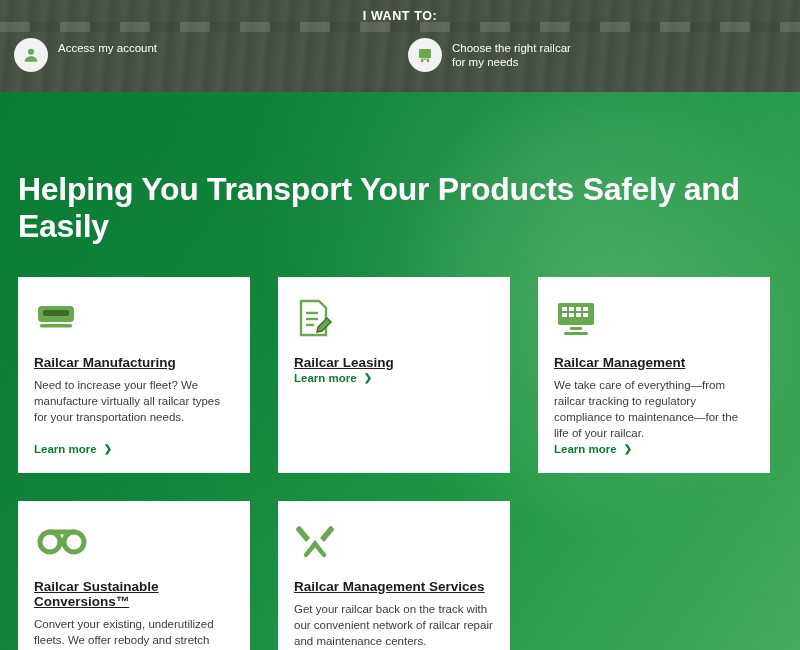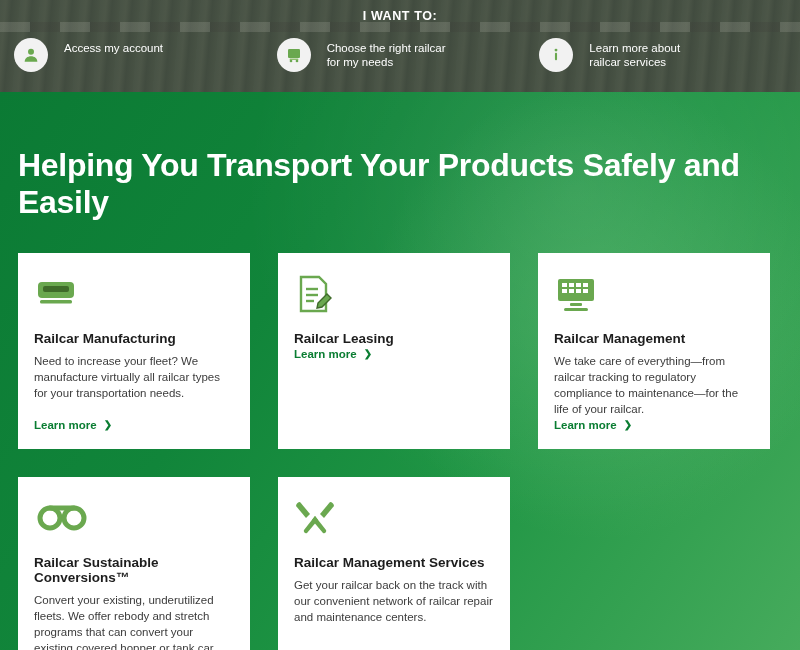--- a/index.html
+++ b/index.html
@@ -44,21 +44,21 @@
   }
   .want-items {
     display: flex;
     align-items: flex-start;
     padding: 14px 6px 0 6px;
   }
   .want-item {
     flex: 1;
     display: flex;
     align-items: flex-start;
-    gap: 16px;
+    gap: 10px;
     padding-left: 8px;
   }
   .circ {
     width: 34px; height: 34px;
     border-radius: 50%;
     background: #f2f2f2;
     flex: 0 0 34px;
     display: flex;
     align-items: center;
     justify-content: center;
@@ -91,20 +91,21 @@
     background: radial-gradient(circle, rgba(120,200,130,0.35) 0%, rgba(120,200,130,0) 62%);
   }
   .hero-title {
     position: relative;
     z-index: 2;
     color: #ffffff;
     font-size: 32px;
     font-weight: bold;
     letter-spacing: -0.3px;
     padding: 55px 0 0 18px;
+    margin-top: 24px;
   }
 
   .cards {
     position: relative;
     z-index: 2;
     display: flex;
     flex-wrap: wrap;
     gap: 28px;
     padding: 32px 0 0 18px;
     width: 800px;
@@ -119,20 +120,21 @@
   .card-icon {
     height: 46px;
     display: flex;
     align-items: center;
   }
   .card-title {
     font-size: 13.5px;
     font-weight: bold;
     color: #1d1d1d;
     margin-top: 14px;
+    text-decoration: underline;
   }
   .card-desc {
     font-size: 11.5px;
     line-height: 16px;
     color: #3c3c3c;
     margin-top: 7px;
     flex: 1;
   }
   .card-link {
     margin-top: 2px;
@@ -173,29 +175,20 @@
           <svg width="18" height="18" viewBox="0 0 24 24" fill="#6aa84f">
             <rect x="4" y="4" width="16" height="12" rx="1.5"></rect>
             <rect x="6" y="16.5" width="12" height="2" rx="1" fill="#8fbf6f"></rect>
             <circle cx="8" cy="20" r="1.8"></circle>
             <circle cx="16" cy="20" r="1.8"></circle>
           </svg>
         </span>
         <span class="want-label">Choose the right railcar for my needs</span>
       </div>
 
-      <div class="want-item">
-        <span class="circ">
-          <svg width="18" height="18" viewBox="0 0 24 24" fill="#6aa84f">
-            <rect x="10.6" y="9" width="2.8" height="10" rx="1.2"></rect>
-            <circle cx="12" cy="5.4" r="1.9"></circle>
-          </svg>
-        </span>
-        <span class="want-label">Learn more about railcar services</span>
-      </div>
 
 
     </div>
   </div>
 </div>
 
 <div class="hero">
   <h1 class="hero-title">Helping You Transport Your Products Safely and Easily</h1>
 
   <div class="cards">

